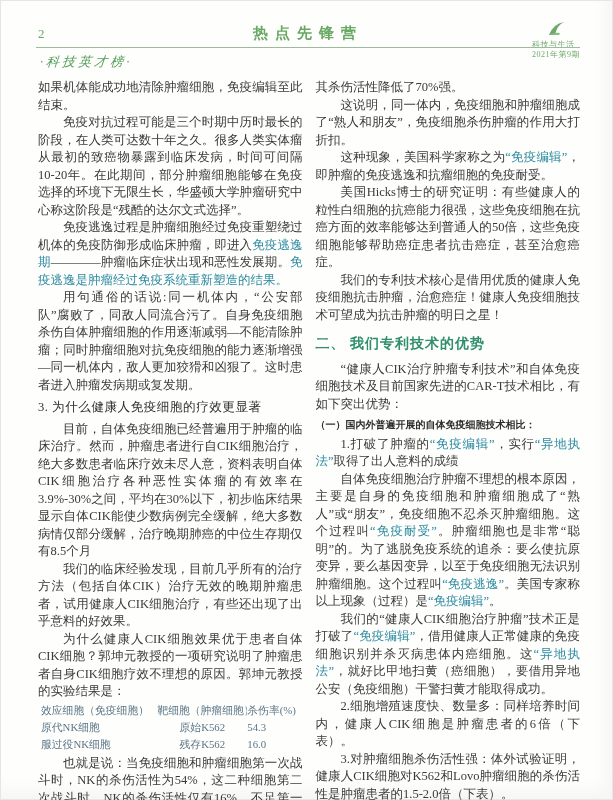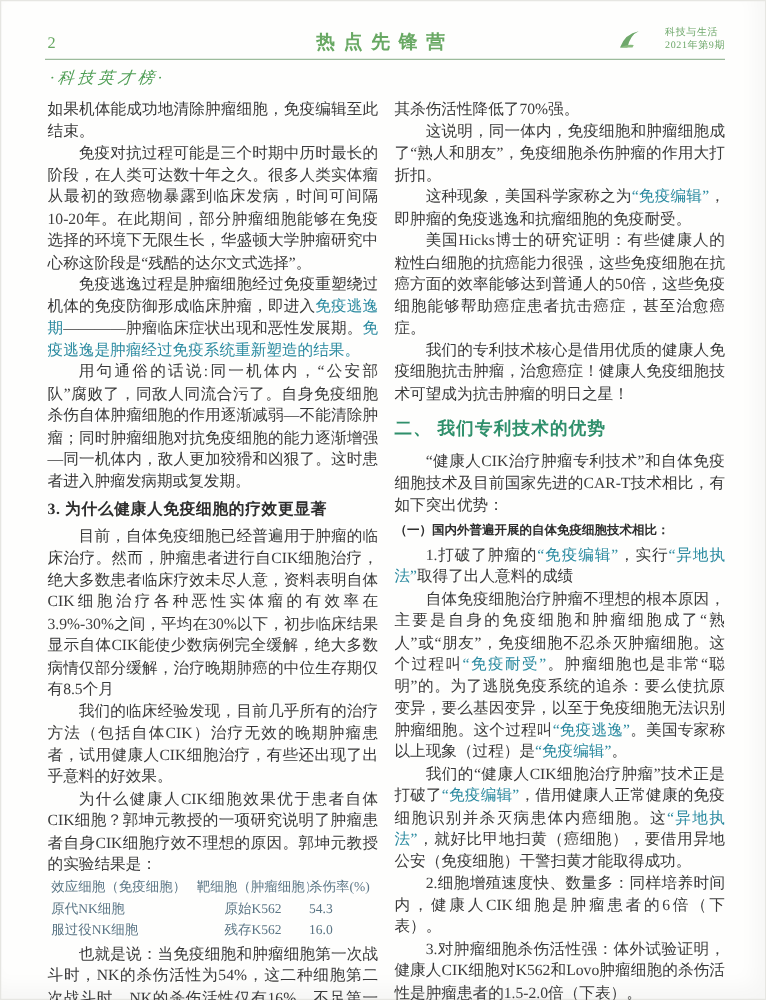--- a/index.html
+++ b/index.html
@@ -9,34 +9,34 @@
     color:var(--body,#3a3a3a);
     box-shadow:inset 0 0 0 1px #e6e6e2, inset -8px -10px 16px rgba(0,0,0,0.035);
   }
   .header{position:absolute;top:22px;left:36px;right:33px;height:24px;}
   .pagenum{position:absolute;left:2px;top:4px;font-size:13px;color:var(--hgreen,#68a863);}
   .ptitle{
     position:absolute;left:50%;top:2px;transform:translateX(-50%);
     font-size:15px;font-weight:bold;letter-spacing:7px;white-space:nowrap;
     color:var(--hgreen,#68a863);
   }
-  .logo{position:absolute;right:0;top:-1px;display:flex;align-items:center;gap:20px;}
+  .logo{position:absolute;right:0;top:-1px;display:flex;align-items:center;gap:4px;flex-direction:column;}
   .logo-text{font-size:8px;line-height:10px;color:var(--logo,#6fa86b);letter-spacing:0.5px;}
   .rule{position:absolute;top:47px;left:36px;right:33px;height:1px;background:var(--rule,#9cbb9c);}
   .column-label{
     position:absolute;top:53px;left:40px;
     font-size:13px;font-style:italic;letter-spacing:3px;
     color:var(--sgreen,#4f9e55);transform:skewX(-6deg);
   }
   .columns{position:absolute;top:79px;left:38px;right:33px;display:flex;gap:13px;}
   .col{flex:1;min-width:0;font-size:12.5px;line-height:17.5px;text-align:justify;}
   .para{margin:0;text-indent:2em;}
   .para.noindent{text-indent:0;}
   .seg-teal{color:var(--teal,#2b8aa0);}
-  .heading{font-weight:bold;font-size:12.6px;color:#2e2e2e;margin:5px 0 4px;letter-spacing:0.5px;}
+  .heading{font-weight:normal;font-size:12.6px;color:#2e2e2e;margin:5px 0 4px;letter-spacing:0.5px;}
   .heading2{font-weight:bold;font-size:14px;color:var(--ggreen,#2f8f6b);margin:11px 0 8px;letter-spacing:1px;}
   .subheading{font-weight:bold;font-size:10px;color:#2e2e2e;margin:3px 0 2px;}
   .mini-table{margin:1px 0 2px;font-size:10.8px;line-height:17px;color:var(--table,#5a7585);}
   .tr{display:flex;}
   .td{white-space:nowrap;overflow:hidden;}
   .td:nth-child(1){flex:0 0 44%;padding-left:3px;text-align:left;}
   .td:nth-child(2){flex:0 0 34%;text-align:center;}
   .td:nth-child(3){flex:0 0 22%;text-align:left;}
 </style>
 </head>

